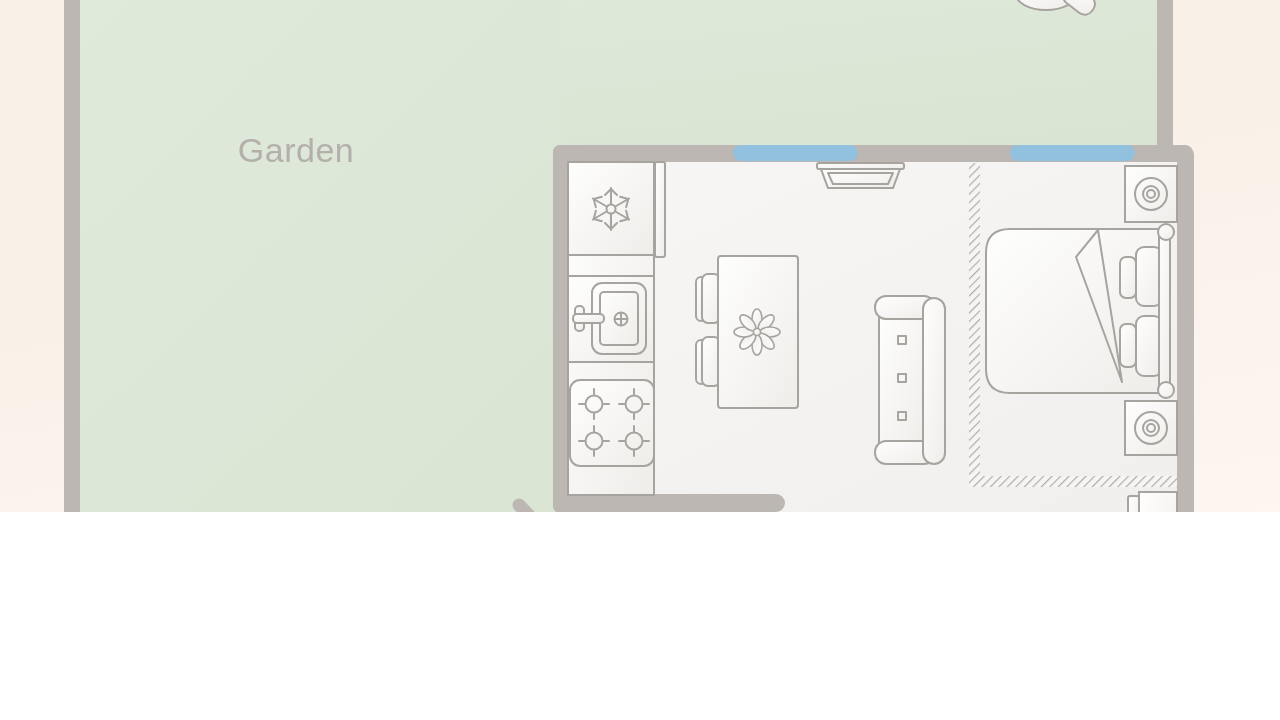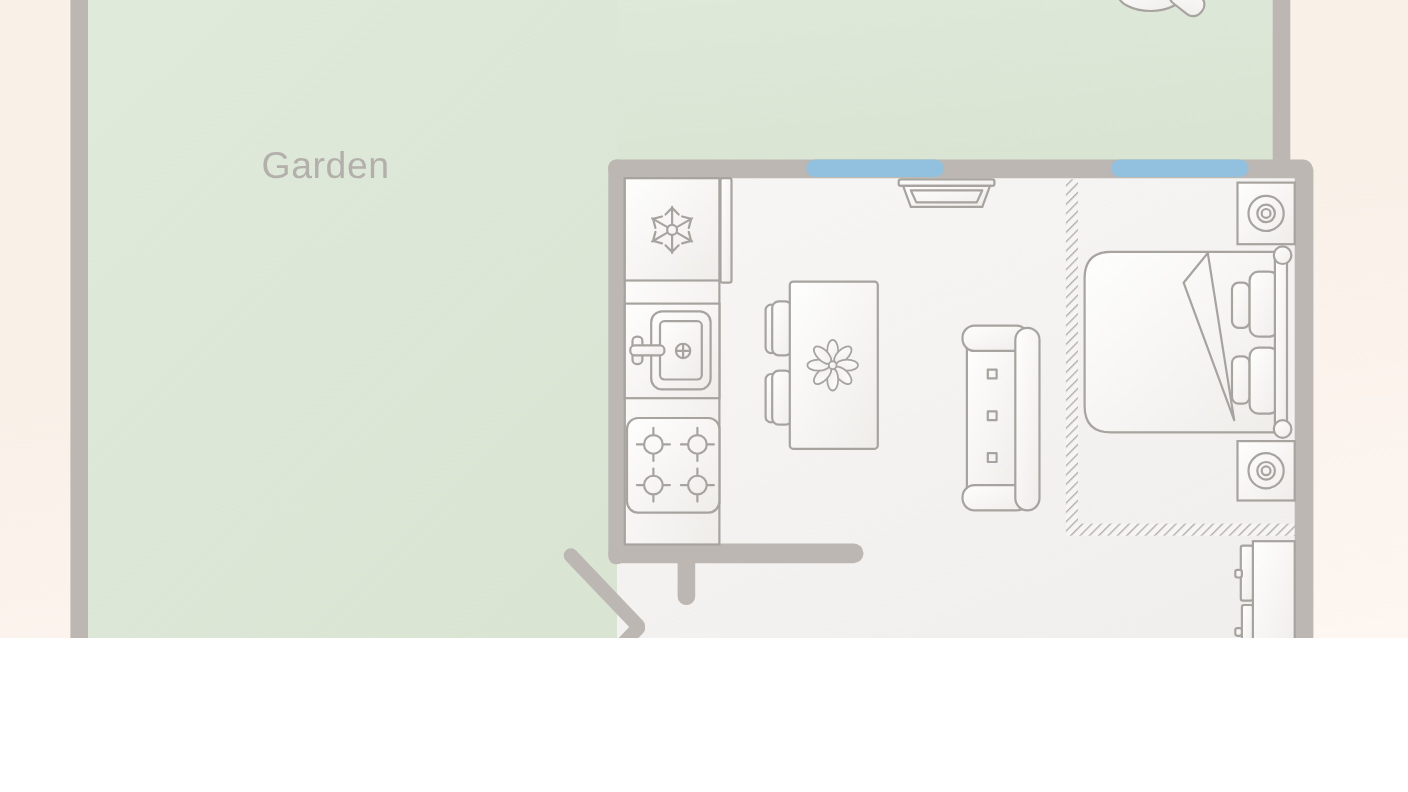--- a/index.html
+++ b/index.html
@@ -11,21 +11,21 @@
     --c-wall:#bcb7b2;
     --c-room:#f7f5f3;
     --c-room-deep:#f1efec;
     --c-window:#92c0df;
     --c-furniture-stroke:#a7a39f;
     --c-furniture-fill:#fcfbfa;
     --c-hatch:#b0aca8;
     --c-label:#b3b0ac;
   }
   .stage{
-    position:relative;width:1280px;height:580px;overflow:hidden;
+    position:relative;width:1280px;height:512px;overflow:hidden;
     background:linear-gradient(170deg,var(--c-background-top) 0%,var(--c-background-top) 45%,var(--c-background-bottom) 100%);
     font-family:"Liberation Sans", sans-serif;
   }
   svg{display:block}
   .wall{fill:var(--c-wall);stroke:none}
   .floor-garden{fill:url(#gardeng)}
   .floor-room{fill:url(#roomg)}
   .furn{fill:url(#fg);stroke:var(--c-furniture-stroke);stroke-width:2}
   .furn-thin{fill:none;stroke:#b5b1ad;stroke-width:1.2}
   .glyph{fill:none;stroke:var(--c-furniture-stroke);stroke-width:2;stroke-linecap:round;stroke-linejoin:round}

